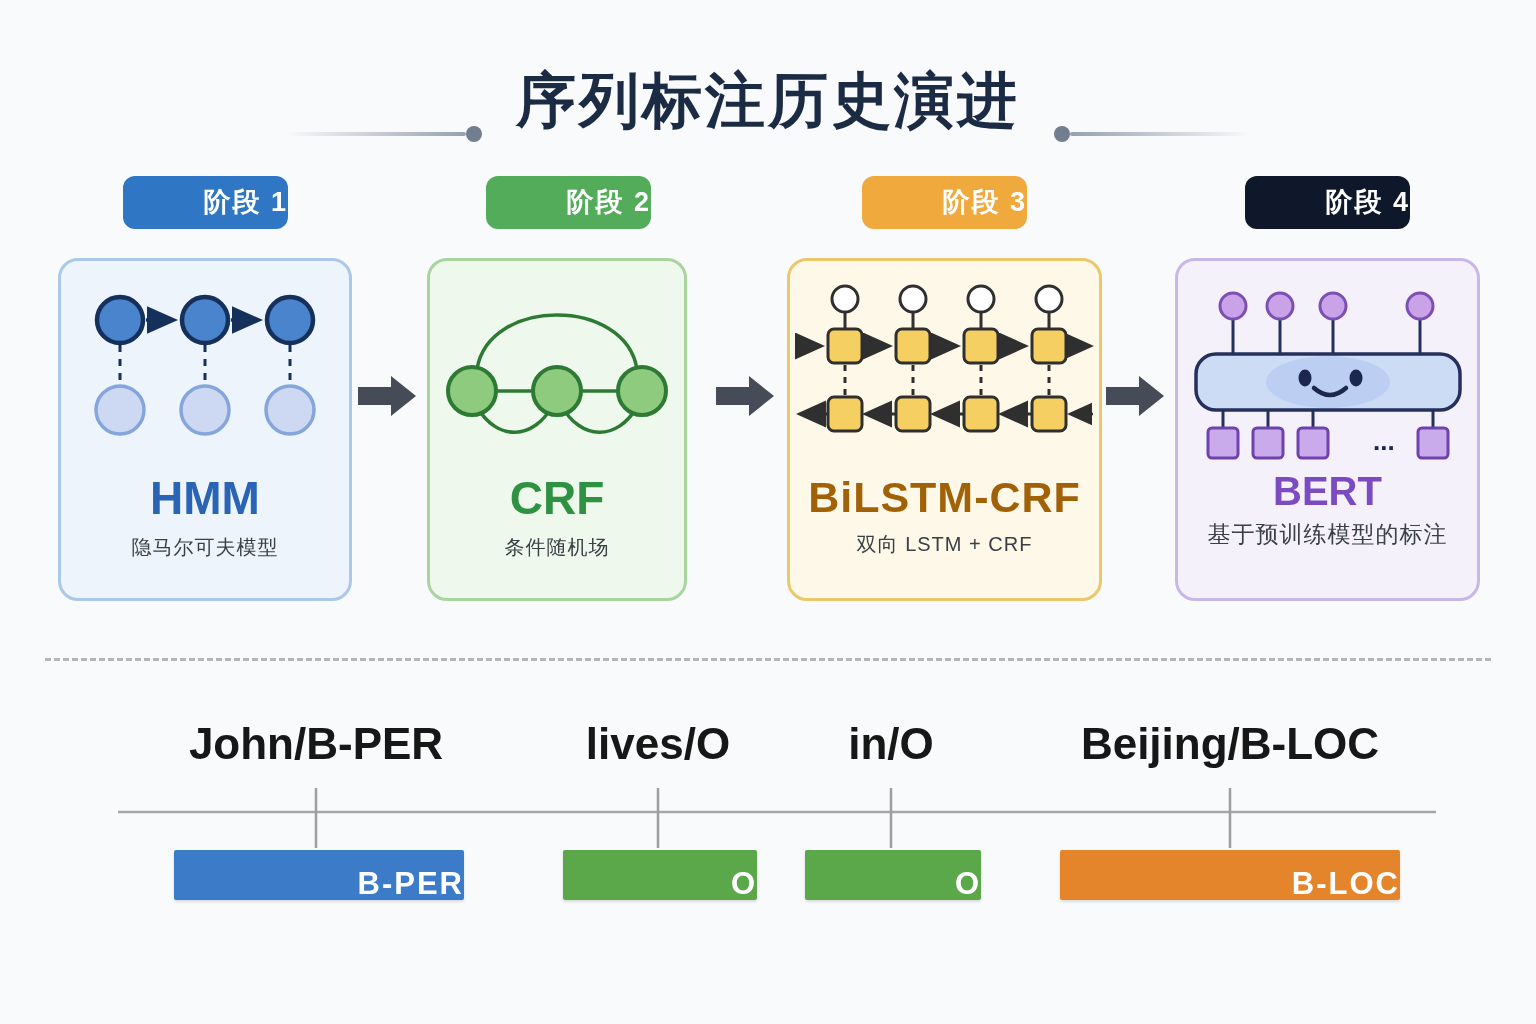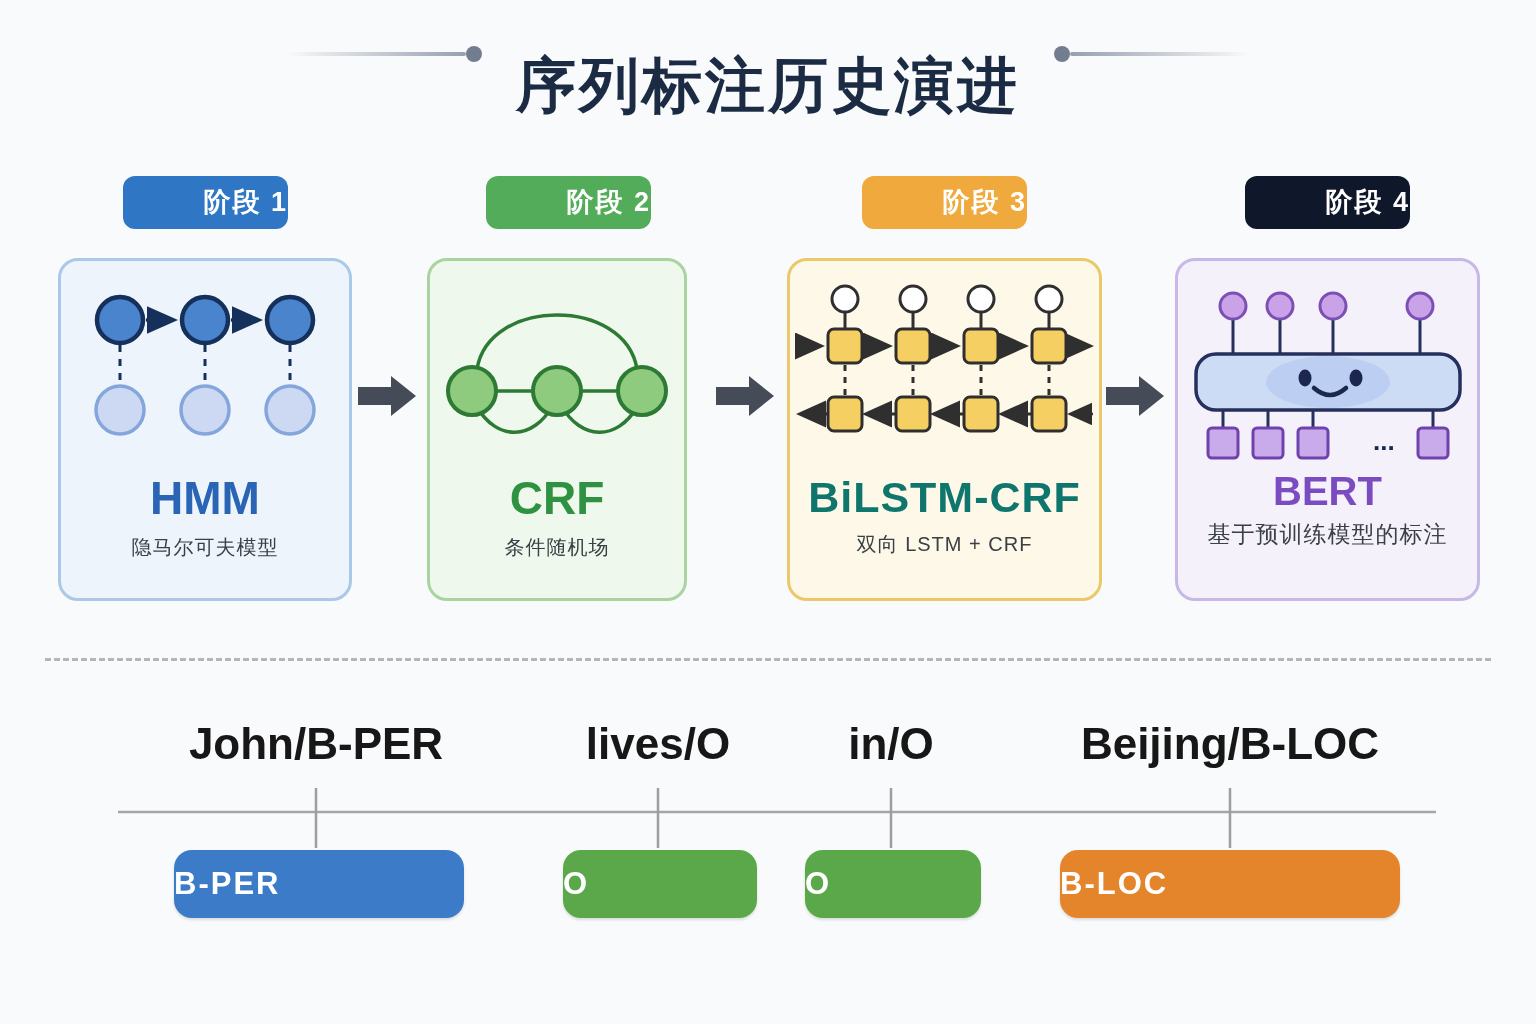--- a/index.html
+++ b/index.html
@@ -2,21 +2,21 @@
 <html><head>
 <meta charset="utf-8">
 <style>
   * { margin:0; padding:0; box-sizing:border-box; }
   html,body { width:1536px; height:1024px; }
   body { font-family:"Liberation Sans","DejaVu Sans",sans-serif; background:#f9fafb; overflow:hidden; }
   .page { position:relative; width:1536px; height:1024px; background:#f9fafb; }
 
   
   .title-row { position:absolute; top:46px; left:0; width:1536px; height:96px;
-               display:flex; align-items:flex-start; justify-content:center; }
+               display:flex; align-items:flex-end; justify-content:center; }
   h1 { font-size:60px; font-weight:bold; color:#1c2b44; letter-spacing:3px; margin:0 34px; }
   .deco { display:flex; align-items:center; }
   .deco-line { width:180px; height:4px; border-radius:2px; }
   .deco-left .deco-line  { background:linear-gradient(to right, rgba(150,160,175,0), #96a0af); }
   .deco-right .deco-line { background:linear-gradient(to left,  rgba(150,160,175,0), #96a0af); }
   .deco-dot { width:16px; height:16px; border-radius:50%; background:#727e90; flex:none; }
 
   
   .badge { position:absolute; top:176px; width:165px; height:53px; line-height:53px;
            border-radius:12px; color:#fff; font-size:27px; font-weight:bold;
@@ -51,22 +51,22 @@
   .divider { position:absolute; top:658px; left:45px; width:1446px; height:0;
              border-top:3px dashed #b5b5b5; }
 
   
   .word { position:absolute; top:716px; height:56px; line-height:56px; font-size:44px;
           font-weight:bold; color:#171717; transform:translateX(-50%); white-space:nowrap; }
   .w0 { left:316px; } .w1 { left:658px; } .w2 { left:891px;text-align:center; } .w3 { left:1230px; }
 
   .connector { position:absolute; top:778px; left:0; }
 
-  .tag { position:absolute; top:850px; height:68px; line-height:68px; border-radius:18px;
-         color:#fff; font-size:31px; font-weight:bold; text-align:left; letter-spacing:2px;
+  .tag { position:absolute; top:850px; height:50px; line-height:68px; border-radius:2px;
+         color:#fff; font-size:31px; font-weight:bold; text-align:right; letter-spacing:2px;
          box-shadow:0 2px 3px rgba(0,0,0,0.12); }
   .t0 { left:174px;  width:290px; }
   .t1 { left:563px;  width:194px; }
   .t2 { left:805px;  width:176px; }
   .t3 { left:1060px; width:340px; }
 </style>
 </head>
 <body>
 
 <div class="page">
@@ -167,21 +167,21 @@
         <rect x="33" y="48" width="34" height="34" rx="6" fill="#f6cf63" stroke="#2f2f2f" stroke-width="3"></rect>
         <rect x="101" y="48" width="34" height="34" rx="6" fill="#f6cf63" stroke="#2f2f2f" stroke-width="3"></rect>
         <rect x="169" y="48" width="34" height="34" rx="6" fill="#f6cf63" stroke="#2f2f2f" stroke-width="3"></rect>
         <rect x="237" y="48" width="34" height="34" rx="6" fill="#f6cf63" stroke="#2f2f2f" stroke-width="3"></rect>
         <rect x="33" y="116" width="34" height="34" rx="6" fill="#f6cf63" stroke="#2f2f2f" stroke-width="3"></rect>
         <rect x="101" y="116" width="34" height="34" rx="6" fill="#f6cf63" stroke="#2f2f2f" stroke-width="3"></rect>
         <rect x="169" y="116" width="34" height="34" rx="6" fill="#f6cf63" stroke="#2f2f2f" stroke-width="3"></rect>
         <rect x="237" y="116" width="34" height="34" rx="6" fill="#f6cf63" stroke="#2f2f2f" stroke-width="3"></rect>
       </svg>
     </div>
-    <div class="card-name" style="color: #0f766e;">BiLSTM-CRF</div>
+    <div class="card-name" style="color: #a16207;">BiLSTM-CRF</div>
     <div class="card-sub">双向 LSTM + CRF</div>
   </div>
 
   <div class="card c4" style="background-color: rgb(244, 241, 251); border-color: rgb(199, 184, 232);">
     <div class="diagram">
       <svg width="300" height="175" viewBox="0 0 300 175">
 
         <line x1="55" y1="30" x2="55" y2="66" stroke="#25305c" stroke-width="3"></line>
         <line x1="102" y1="30" x2="102" y2="66" stroke="#25305c" stroke-width="3"></line>
         <line x1="155" y1="30" x2="155" y2="66" stroke="#25305c" stroke-width="3"></line>

